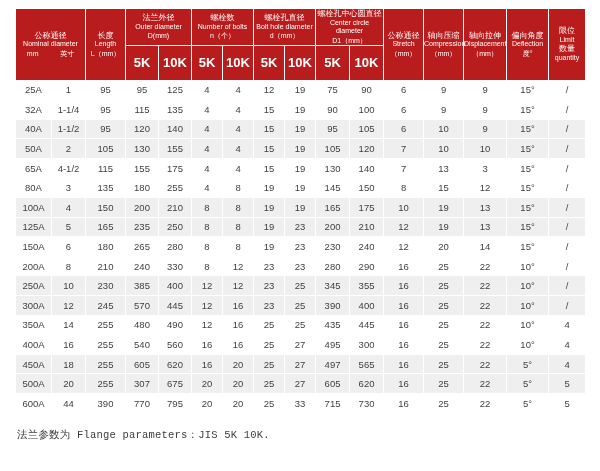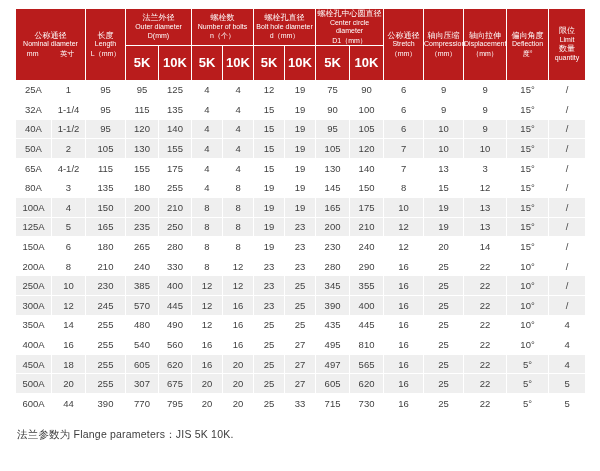--- a/index.html
+++ b/index.html
@@ -45,21 +45,21 @@
     height:19.6px;
     font-size:9.5px;
     color:#3f3f3f;
     background:#ffffff;
   }
   tbody tr.stripe td { background:#efefef; }
   .footer {
     margin:14px 0 0 17px;
     font-size:10.5px;
     color:#3c3c3c;
-    font-family:Liberation Sans, sans-serif;
+    font-family:Liberation Mono, monospace;
     letter-spacing:0.2px;
   }
 </style>
 </head>
 <body>
 
 <div class="page">
 
 
   <table class="params">
@@ -393,21 +393,21 @@
           <td>400A</td>
           <td>16</td>
           <td>255</td>
           <td>540</td>
           <td>560</td>
           <td>16</td>
           <td>16</td>
           <td>25</td>
           <td>27</td>
           <td>495</td>
-          <td>810</td>
+          <td>300</td>
           <td>16</td>
           <td>25</td>
           <td>22</td>
           <td>10°</td>
           <td>4</td>
         </tr>
         <tr class="stripe">
           <td>450A</td>
           <td>18</td>
           <td>255</td>

